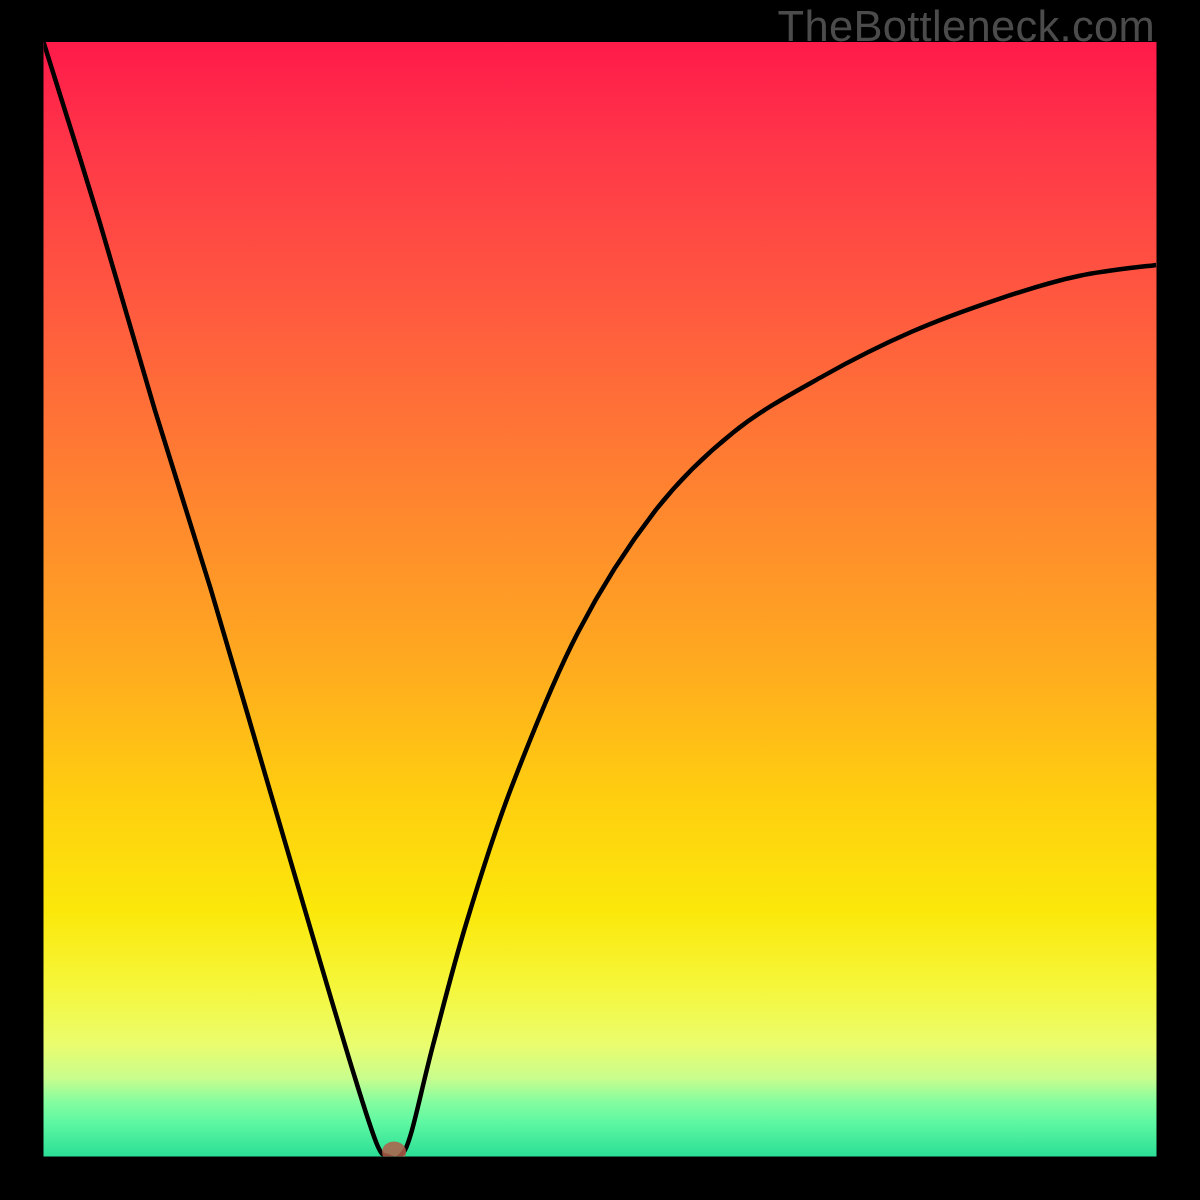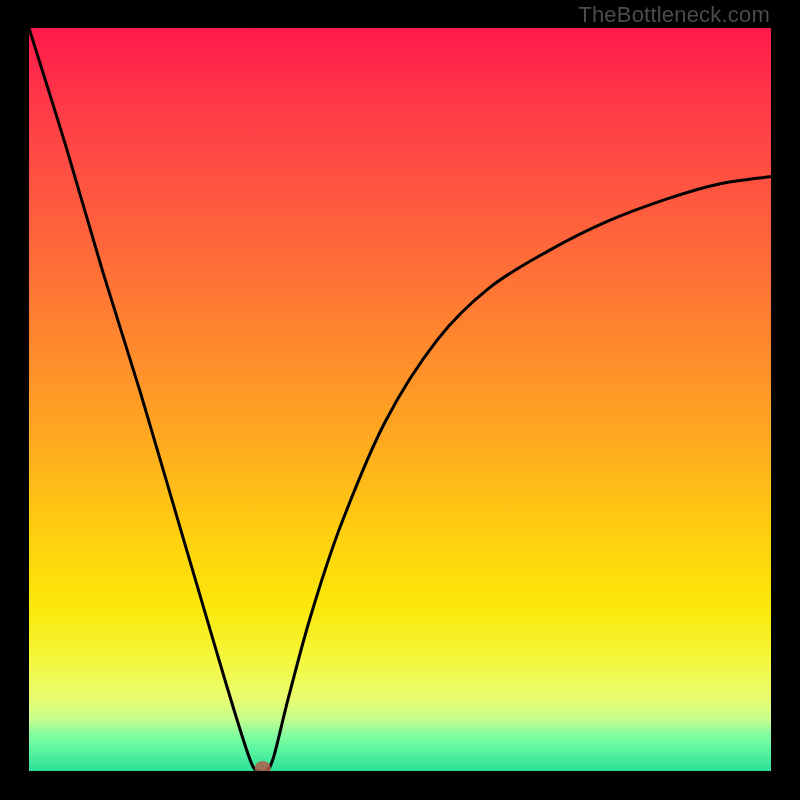--- a/index.html
+++ b/index.html
@@ -39,21 +39,21 @@
       #87fd9f 95%,
       #5df7a2 97%,
       #2bdf95 100%
     );
   }
   .watermark {
     position: absolute;
     top: 2px;
     right: 30px;
     color: #4b4b4b;
-    font-size: 22px;
+    font-size: 29px;
     font-weight: 500;
     letter-spacing: 0.2px;
     user-select: none;
   }
   svg.curve {
     position: absolute;
     left: 0;
     top: 0;
     width: 742px;
     height: 743px;

